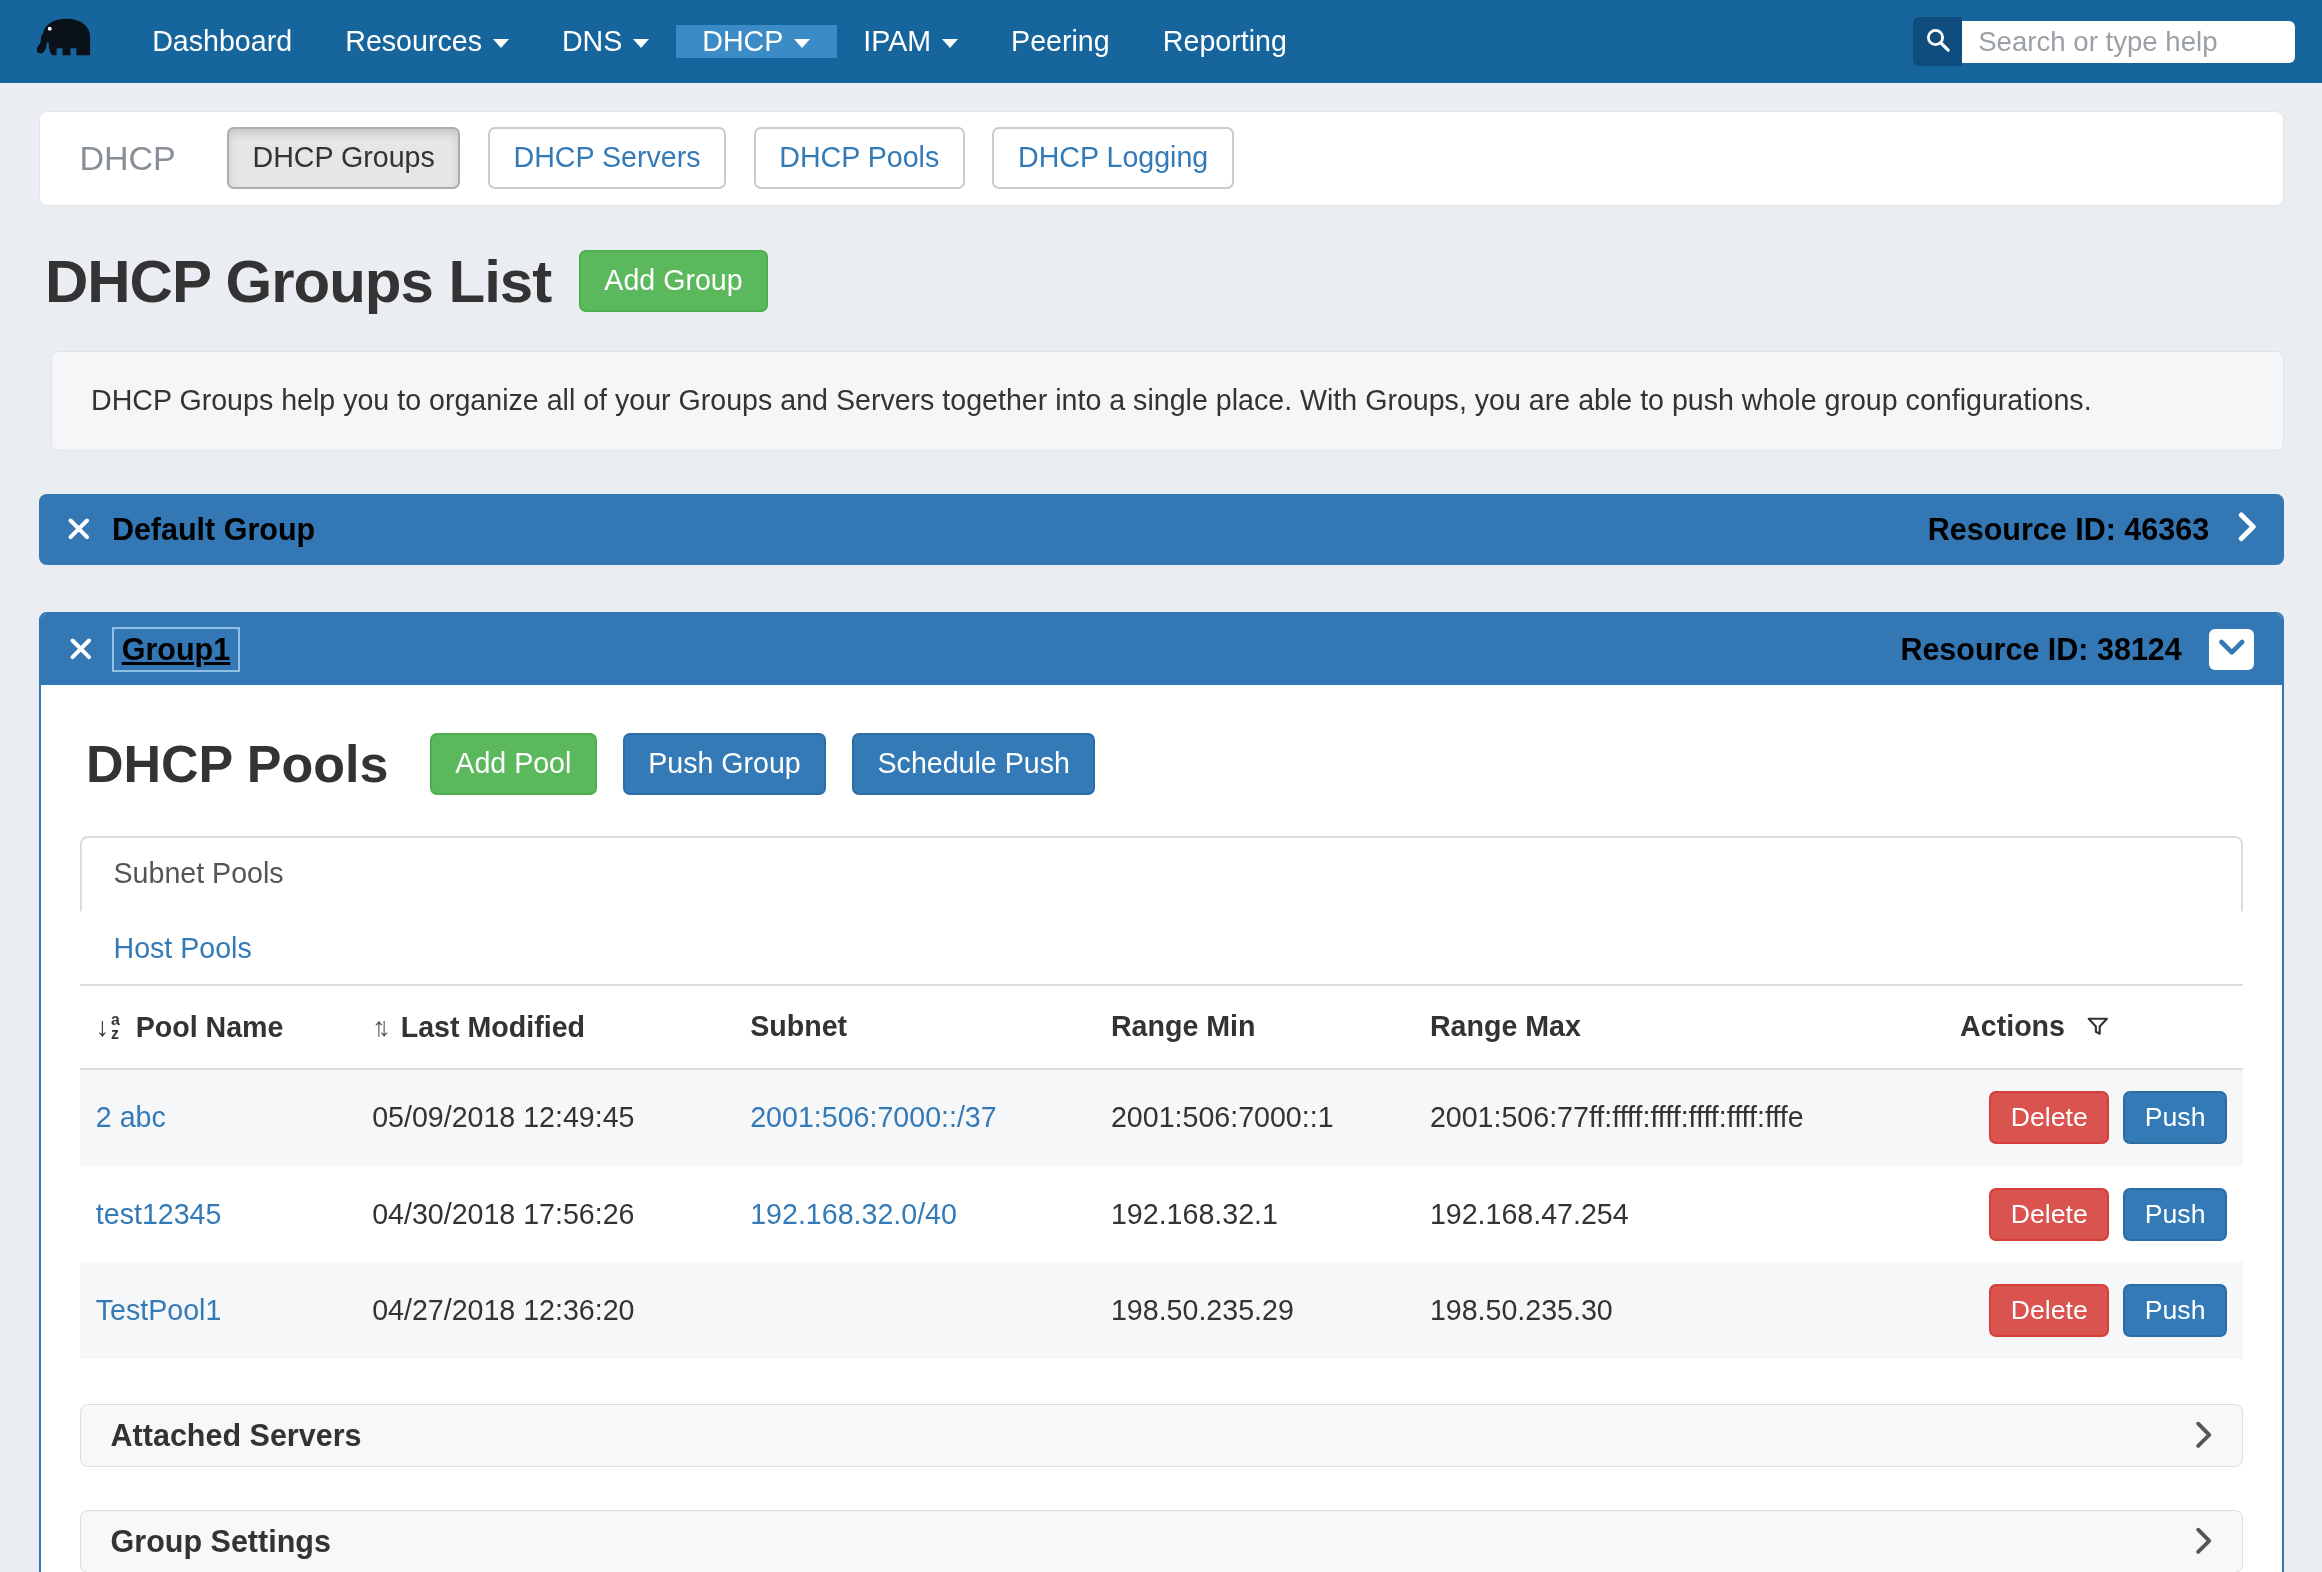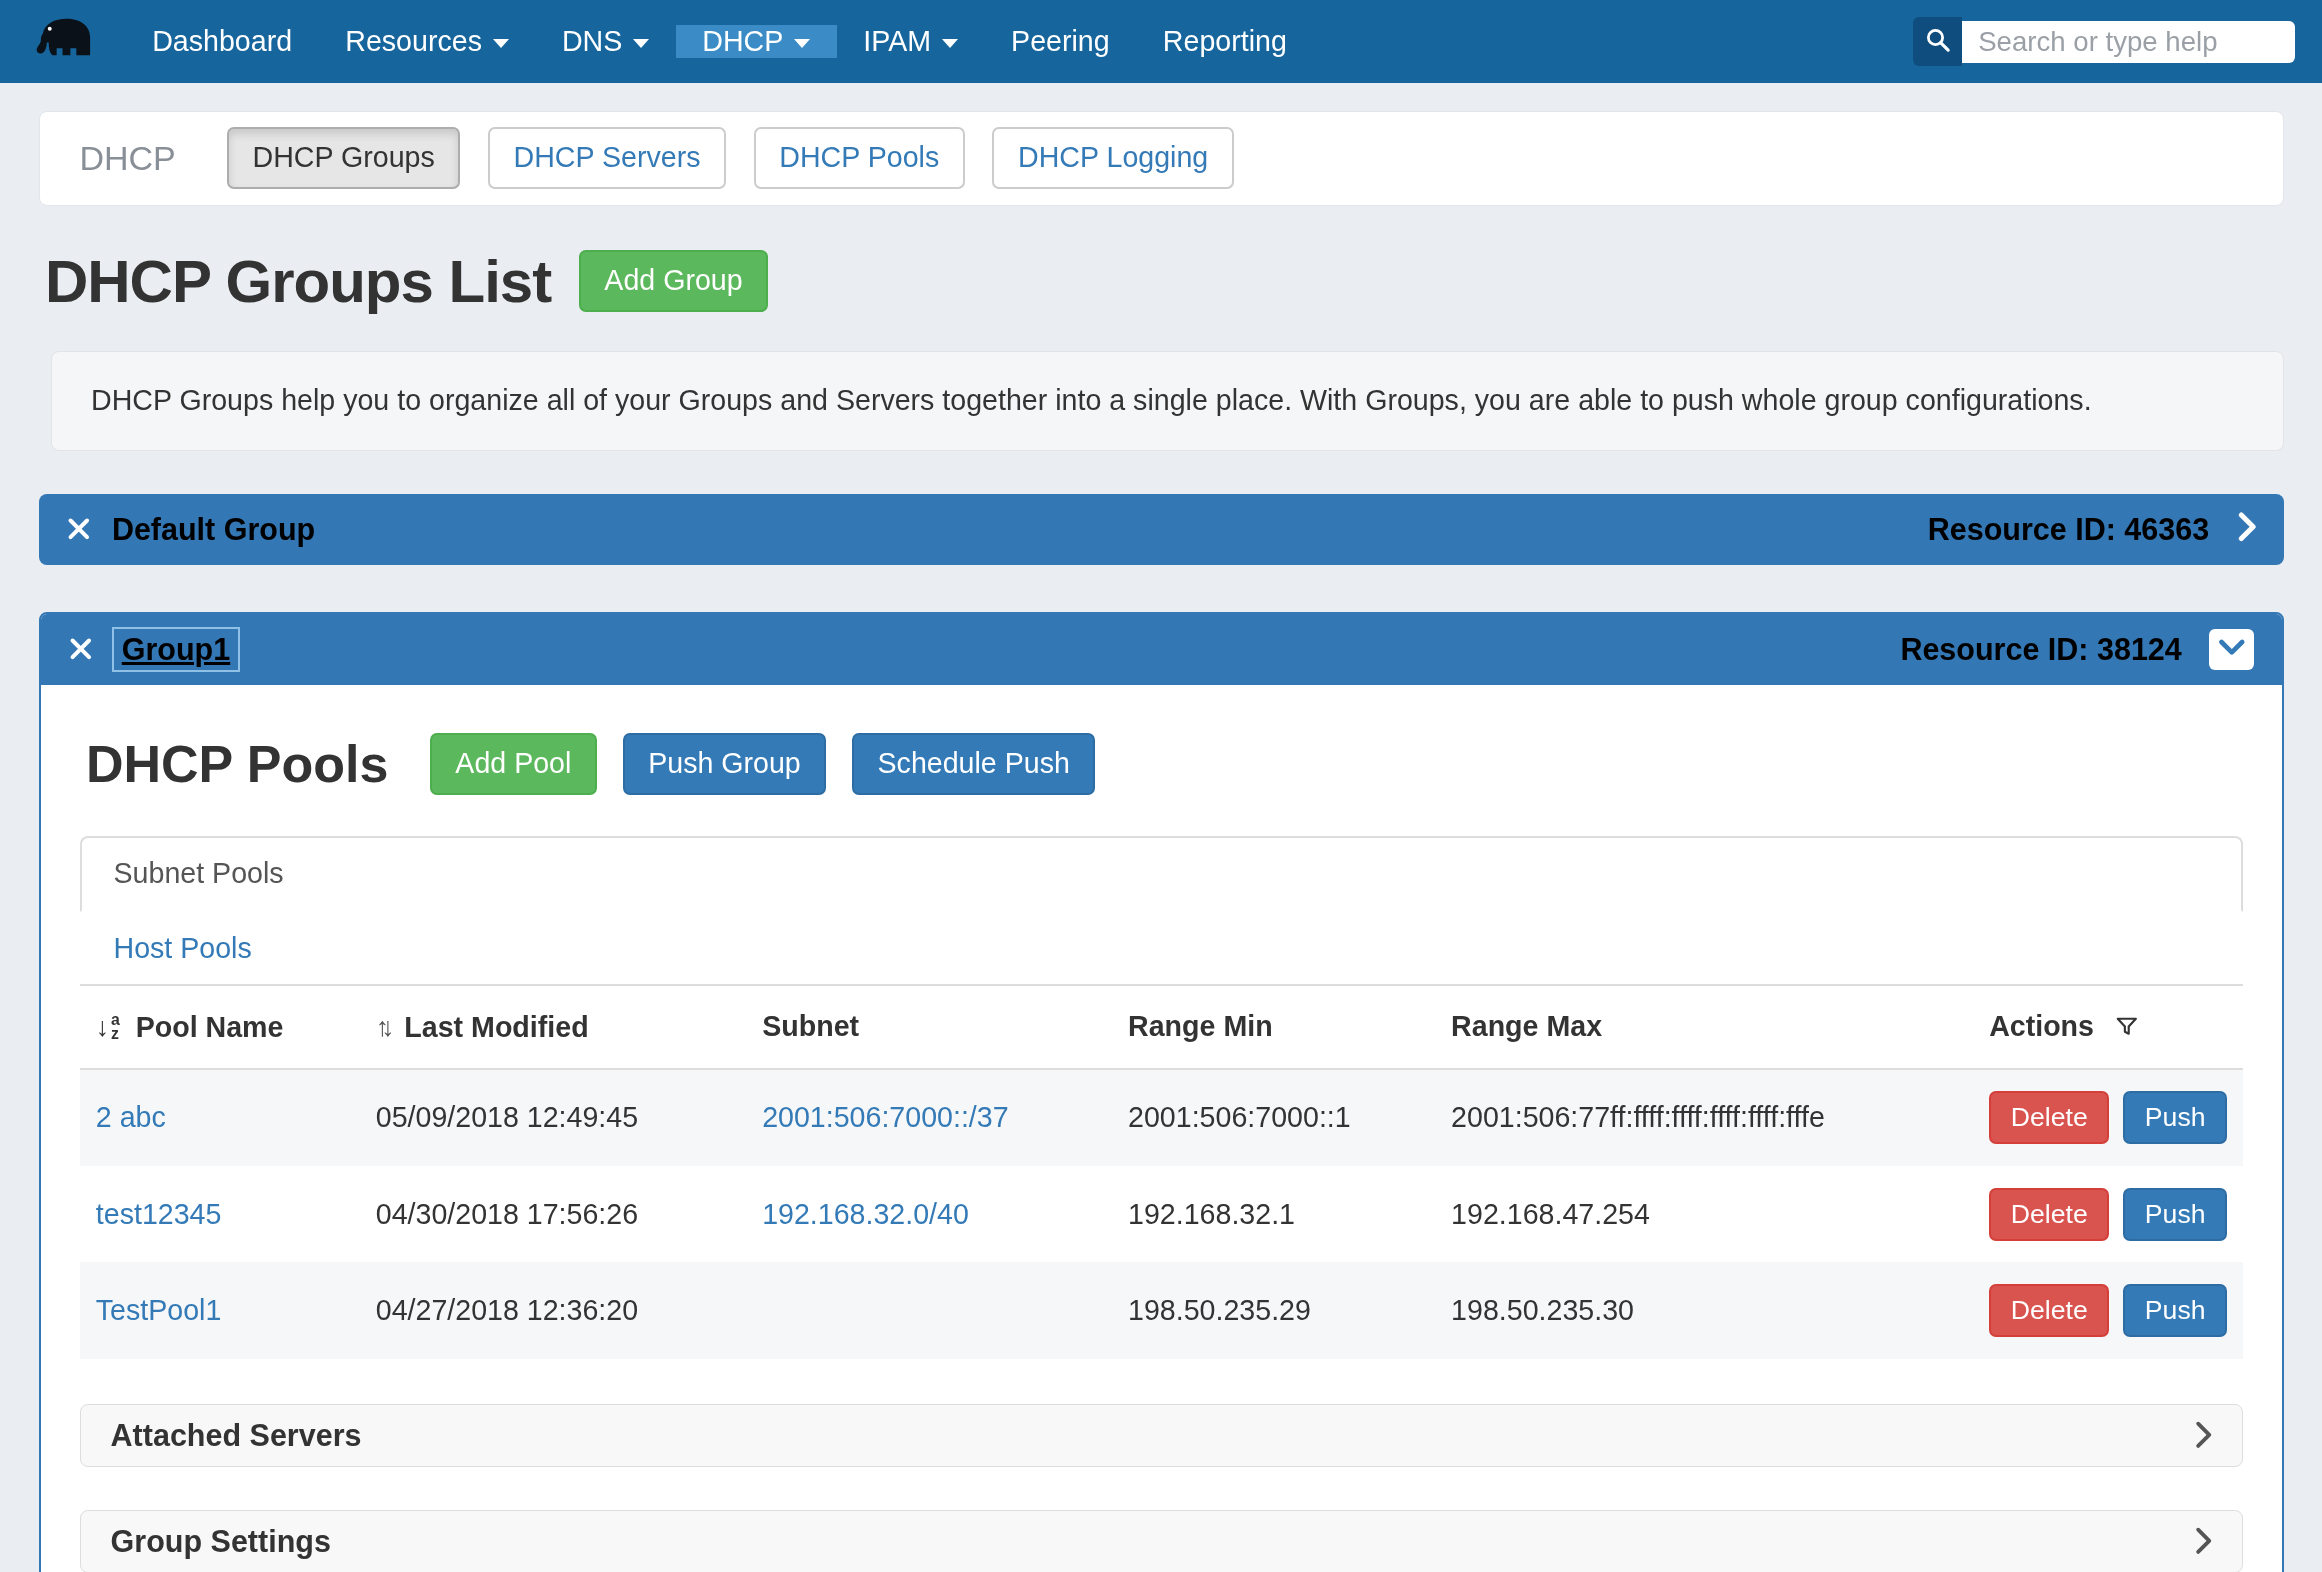--- a/index.html
+++ b/index.html
@@ -24,21 +24,21 @@
   .search input::placeholder { color:#9aa0a6; }
 
   
   .content { padding:0 39px; }
 
   .btn { font-family:inherit; font-size:28.6px; border-radius:6.9px; padding:10.8px 23.6px; cursor:pointer; line-height:1.25; white-space:nowrap; }
   .btn-outline { background:#fff; border:2px solid #ccc; color:#337ab7; }
   .btn-outline.active { background:#e6e6e6; border-color:#adadad; color:#333; box-shadow:inset 0 4.9px 8.9px rgba(0,0,0,0.13); }
   .btn-success { background:#5cb85c; border:2px solid #4cae4c; color:#fff; }
   .btn-primary { background:#337ab7; border:2px solid #2e6da4; color:#fff; }
-  .btn-danger  { background:#d9534f; border:2px solid #d43f3a; color:#fff; }
+  .btn-danger  { background:#d9534f; border:2px solid #d43f3a; color:#fff;margin-left:29px; }
   .btn-sm { font-size:26.6px; padding:7.9px 19.7px; }
 
   .subnav { margin-top:27.6px; background:#fff; border:1px solid #e2e6ea; border-radius:7.9px; padding:15.8px 25.6px; display:flex; align-items:center; gap:27.6px; }
   .section-label { color:#888f96; font-size:34px; margin:0 23.6px 0 13.8px; }
 
   .title-row { display:flex; align-items:center; gap:27.6px; margin:41px 0 35px 5.9px; }
   h1 { font-size:60px; font-weight:700; color:#333; letter-spacing:-1px; }
 
   .well { background:#f5f6f7; border:1px solid #e2e3e4; border-radius:7.9px; padding:32.5px 39px; font-size:28.6px; color:#333; margin-bottom:43px;margin-left:12px; }
 

